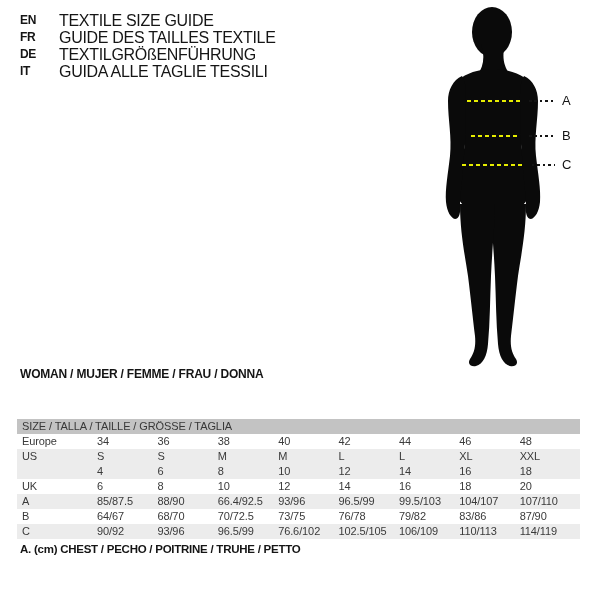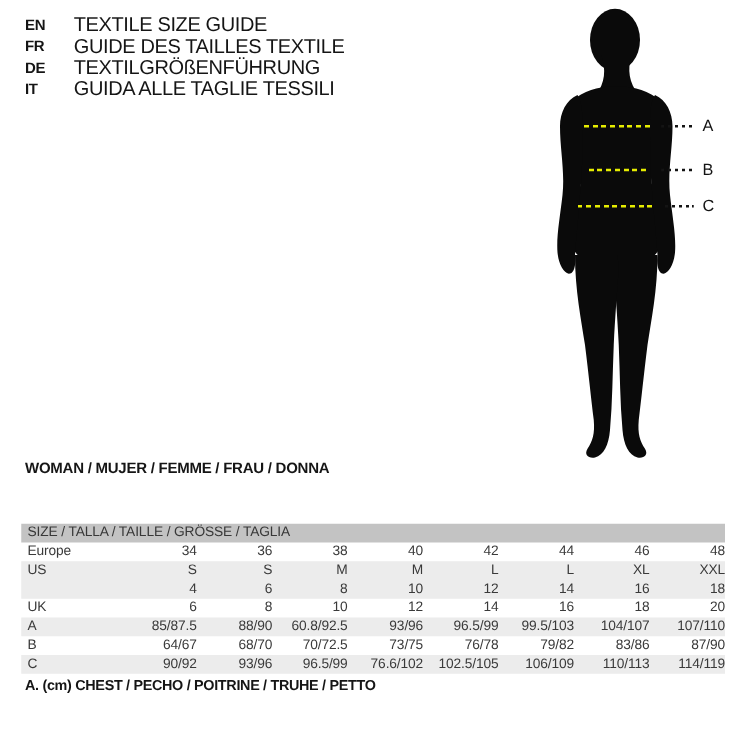--- a/index.html
+++ b/index.html
@@ -37,21 +37,21 @@
 
   
   .section-title{position:absolute;left:20px;top:367px;font-size:12px;font-weight:700;color:var(--ink);letter-spacing:-0.2px;}
 
   
   .size-table{position:absolute;left:17px;top:396px;width:563px;font-size:11px;letter-spacing:-0.1px;margin-top:23px;}
   .size-header{height:15px;line-height:15px;background:var(--hdr-gray);color:#383838;padding-left:5px;}
   .trow{display:flex;height:15px;line-height:15px;color:var(--table-ink);}
   .trow.shaded{background:var(--row-gray);}
   .lbl{width:80px;padding-left:5px;}
-  .val{flex:1;text-align:right;}
+  .val{flex:1;text-align:left;}
 
   
   .legend{position:absolute;left:20px;top:540px;}
   .legend-line{height:19px;line-height:19px;font-size:11.5px;font-weight:700;color:var(--ink);letter-spacing:-0.25px;white-space:nowrap;}
 </style>
 </head>
 <body>
 
 <div class="stage">
 
@@ -153,21 +153,21 @@
       <span class="val">14</span>
       <span class="val">16</span>
       <span class="val">18</span>
       <span class="val">20</span>
     </div>
 
     <div class="trow shaded">
       <span class="lbl">A</span>
       <span class="val">85/87.5</span>
       <span class="val">88/90</span>
-      <span class="val">60.8/92.5</span>
+      <span class="val">66.4/92.5</span>
       <span class="val">93/96</span>
       <span class="val">96.5/99</span>
       <span class="val">99.5/103</span>
       <span class="val">104/107</span>
       <span class="val">107/110</span>
     </div>
 
     <div class="trow">
       <span class="lbl">B</span>
       <span class="val">64/67</span>

